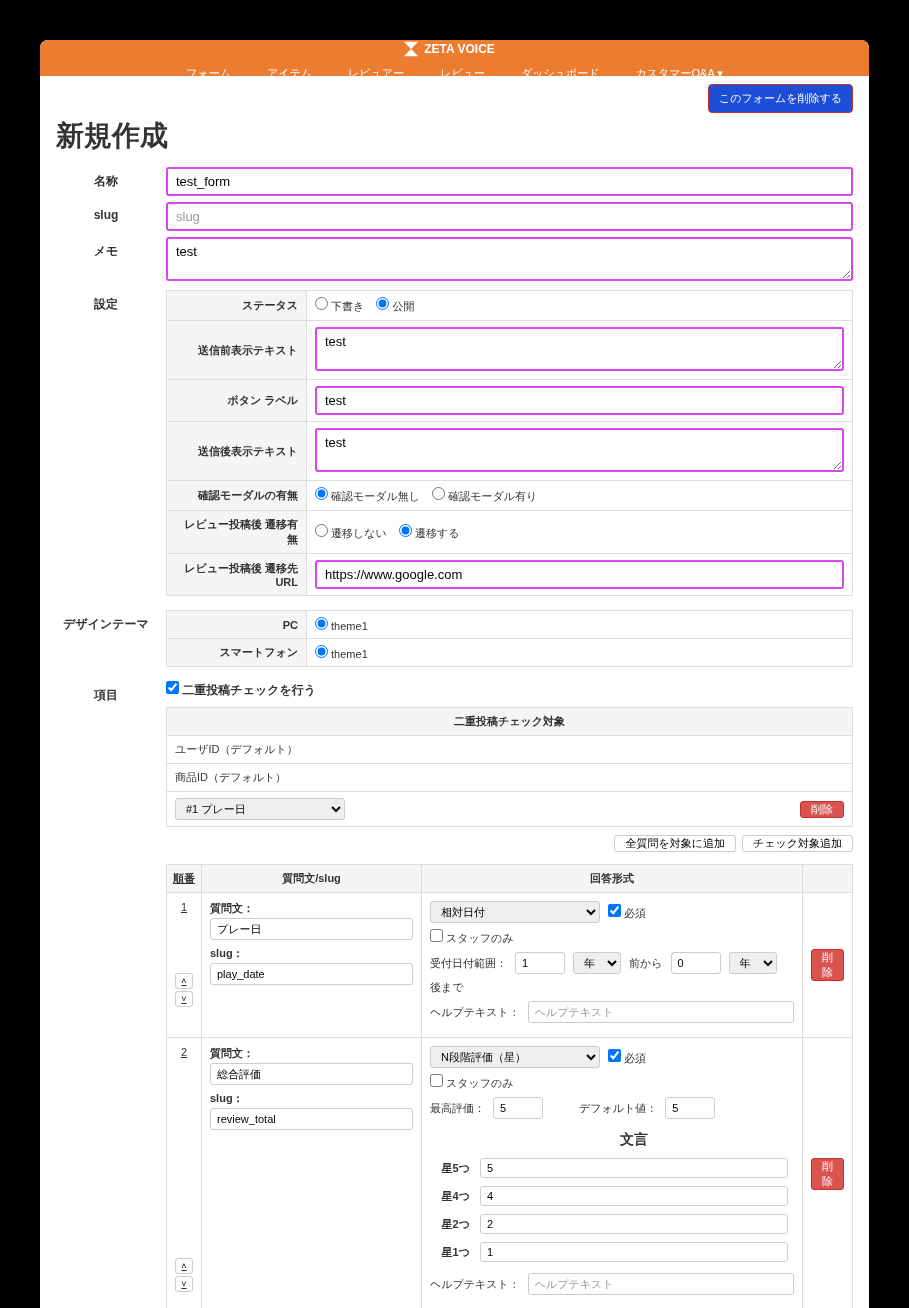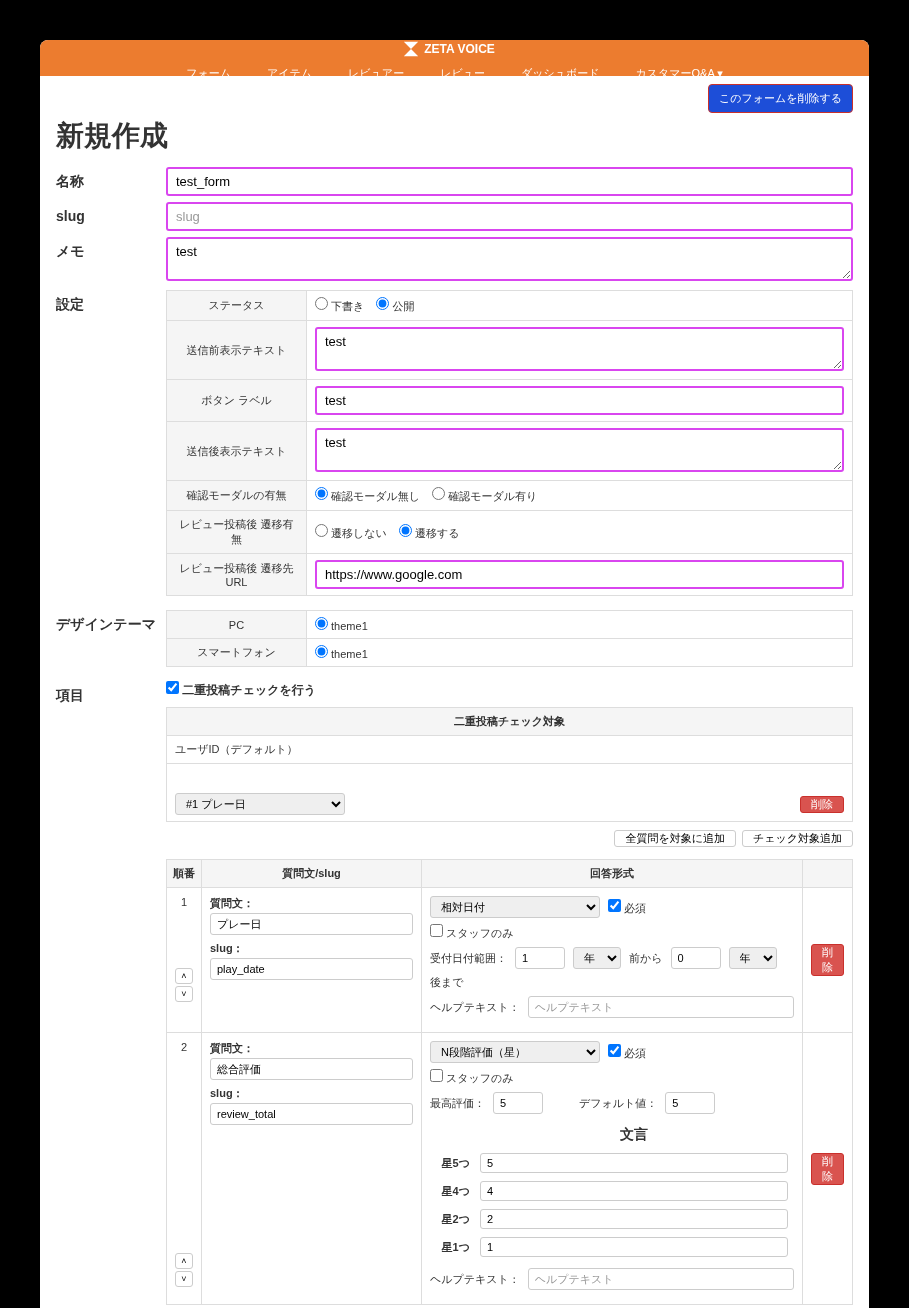--- a/index.html
+++ b/index.html
@@ -9,40 +9,40 @@
 .logo { display: flex; align-items: center; font-weight: bold; margin-right: 12px; }
 .nav-left { display: flex; gap: 16px; text-align: right; }
 .nav-left a, .nav-right a { color: #fff; text-decoration: none; padding: 8px 10px; cursor: pointer; font-size: 11px; }
 .nav-right { margin-left: auto; display: flex; align-items: center; gap: 4px; }
 .bell { font-size: 11px; }
 .content { padding: 8px 16px 20px; }
 .topbar { display: flex; align-items: center; margin-bottom: 4px; }
 .delete-form-btn { margin-left: auto; background: #1d4ed8; color: #fff; border: 1px solid #c9302c; border-radius: 4px; padding: 6px 10px; font-size: 11px; cursor: pointer; }
 h1 { font-size: 28px; font-weight: bold; margin: 4px 0 12px; }
 .form-row { display: flex; margin-bottom: 6px; }
-.form-row > label { width: 110px; text-align: left; font-weight: bold; padding: 6px 10px 0 0; font-size: 14px; }
+.form-row > label { width: 110px; text-align: center; font-weight: bold; padding: 6px 10px 0 0; font-size: 12px; }
 .form-row > .field { flex: 1; }
 .input, .textarea, .select { width: 100%; border: 2px solid #d946ef; border-radius: 3px; padding: 5px 8px; font-size: 13px; font-family: inherit; }
 .textarea { resize: vertical; min-height: 40px; }
 .sub-table { width: 100%; border-collapse: collapse; }
 .sub-table td { border: 1px solid #ddd; padding: 6px 8px; vertical-align: middle; font-size: 11px; }
-.sub-table td.lbl { background: #f5f5f5; text-align: center; font-weight: normal; width: 140px; }
+.sub-table td.lbl { background: #f5f5f5; text-align: right; font-weight: bold; width: 140px; }
 .radio-group { display: flex; gap: 12px; align-items: center; }
 .section-gap { height: 8px; }
 .check-target-table { width: 100%; border: 1px solid #ddd; border-collapse: collapse; margin-top: 8px; }
 .check-target-table th { background: #f5f5f5; border: 1px solid #ddd; padding: 6px; text-align: center; font-size: 11px; }
 .check-target-table td { border: 1px solid #ddd; padding: 6px 8px; font-size: 11px; }
-.check-target-table .row-flex { display: flex; align-items: center; gap: 0; margin-top: 23px; }
+.check-target-table .row-flex { display: flex; align-items: center; gap: 0; }
 .btn { border: 1px solid #ccc; background: #fff; border-radius: 3px; padding: 0 10px; font-size: 11px; cursor: pointer; }
 .btn-danger { background: #d9534f; border-color: #c9302c; color: #fff; }
 .btn-row { display: flex; justify-content: flex-end; gap: 6px; margin-top: 8px; }
 .q-table { width: 100%; border-collapse: collapse; margin-top: 12px; border: 1px solid #ddd; }
 .q-table > thead th { background: #f5f5f5; border: 1px solid #ddd; padding: 6px; text-align: center; font-size: 11px; font-weight: bold; }
 .q-table > tbody > tr > td { border: 1px solid #ddd; padding: 8px; vertical-align: top; font-size: 11px; }
-.q-order { width: 28px; text-align: center; }
+.q-order { width: 28px; text-align: center; text-decoration: underline; }
 .q-del { width: 44px; text-align: center; vertical-align: middle !important; }
 .q-slug-col { width: 220px; }
 .q-ans-col input[type=text], .q-slug-col input[type=text] { border: 1px solid #ccc; border-radius: 3px; padding: 4px 6px; font-size: 11px; }
 .q-slug-col input[type=text] { width: 100%; margin-top: 2px; margin-bottom: 6px; }
 .q-label { font-weight: bold; display: block; margin-bottom: 0; }
 .updown { display: flex; flex-direction: column; gap: 2px; align-items: center; margin-top: 6px; }
 .updown button { width: 18px; height: 16px; font-size: 9px; line-height: 1; border: 1px solid #ccc; background: #fff; border-radius: 3px; cursor: pointer; padding: 0; }
 .ans-row { display: flex; align-items: center; gap: 8px; margin-bottom: 6px; flex-wrap: wrap; }
 .ans-select { border: 1px solid #ccc; border-radius: 3px; padding: 3px 6px; font-size: 11px; min-width: 170px; }
 .small-input { width: 50px; }
@@ -191,20 +191,23 @@
           <thead>
               <tr>
                 <th>二重投稿チェック対象</th>
               </tr>
             </thead>
           <tbody>
             <tr>
                 <td>ユーザID（デフォルト）</td>
               </tr>
             <tr>
+                <td>商品ID（デフォルト）</td>
+              </tr>
+            <tr>
                 <td>
               <div class="row-flex">
                 <select class="ans-select"><option>#1 プレー日</option></select>
                 <span style="flex:1"></span>
                 <button class="btn btn-danger">削除</button>
               </div>
             </td>
               </tr>
           </tbody>
         </table>

